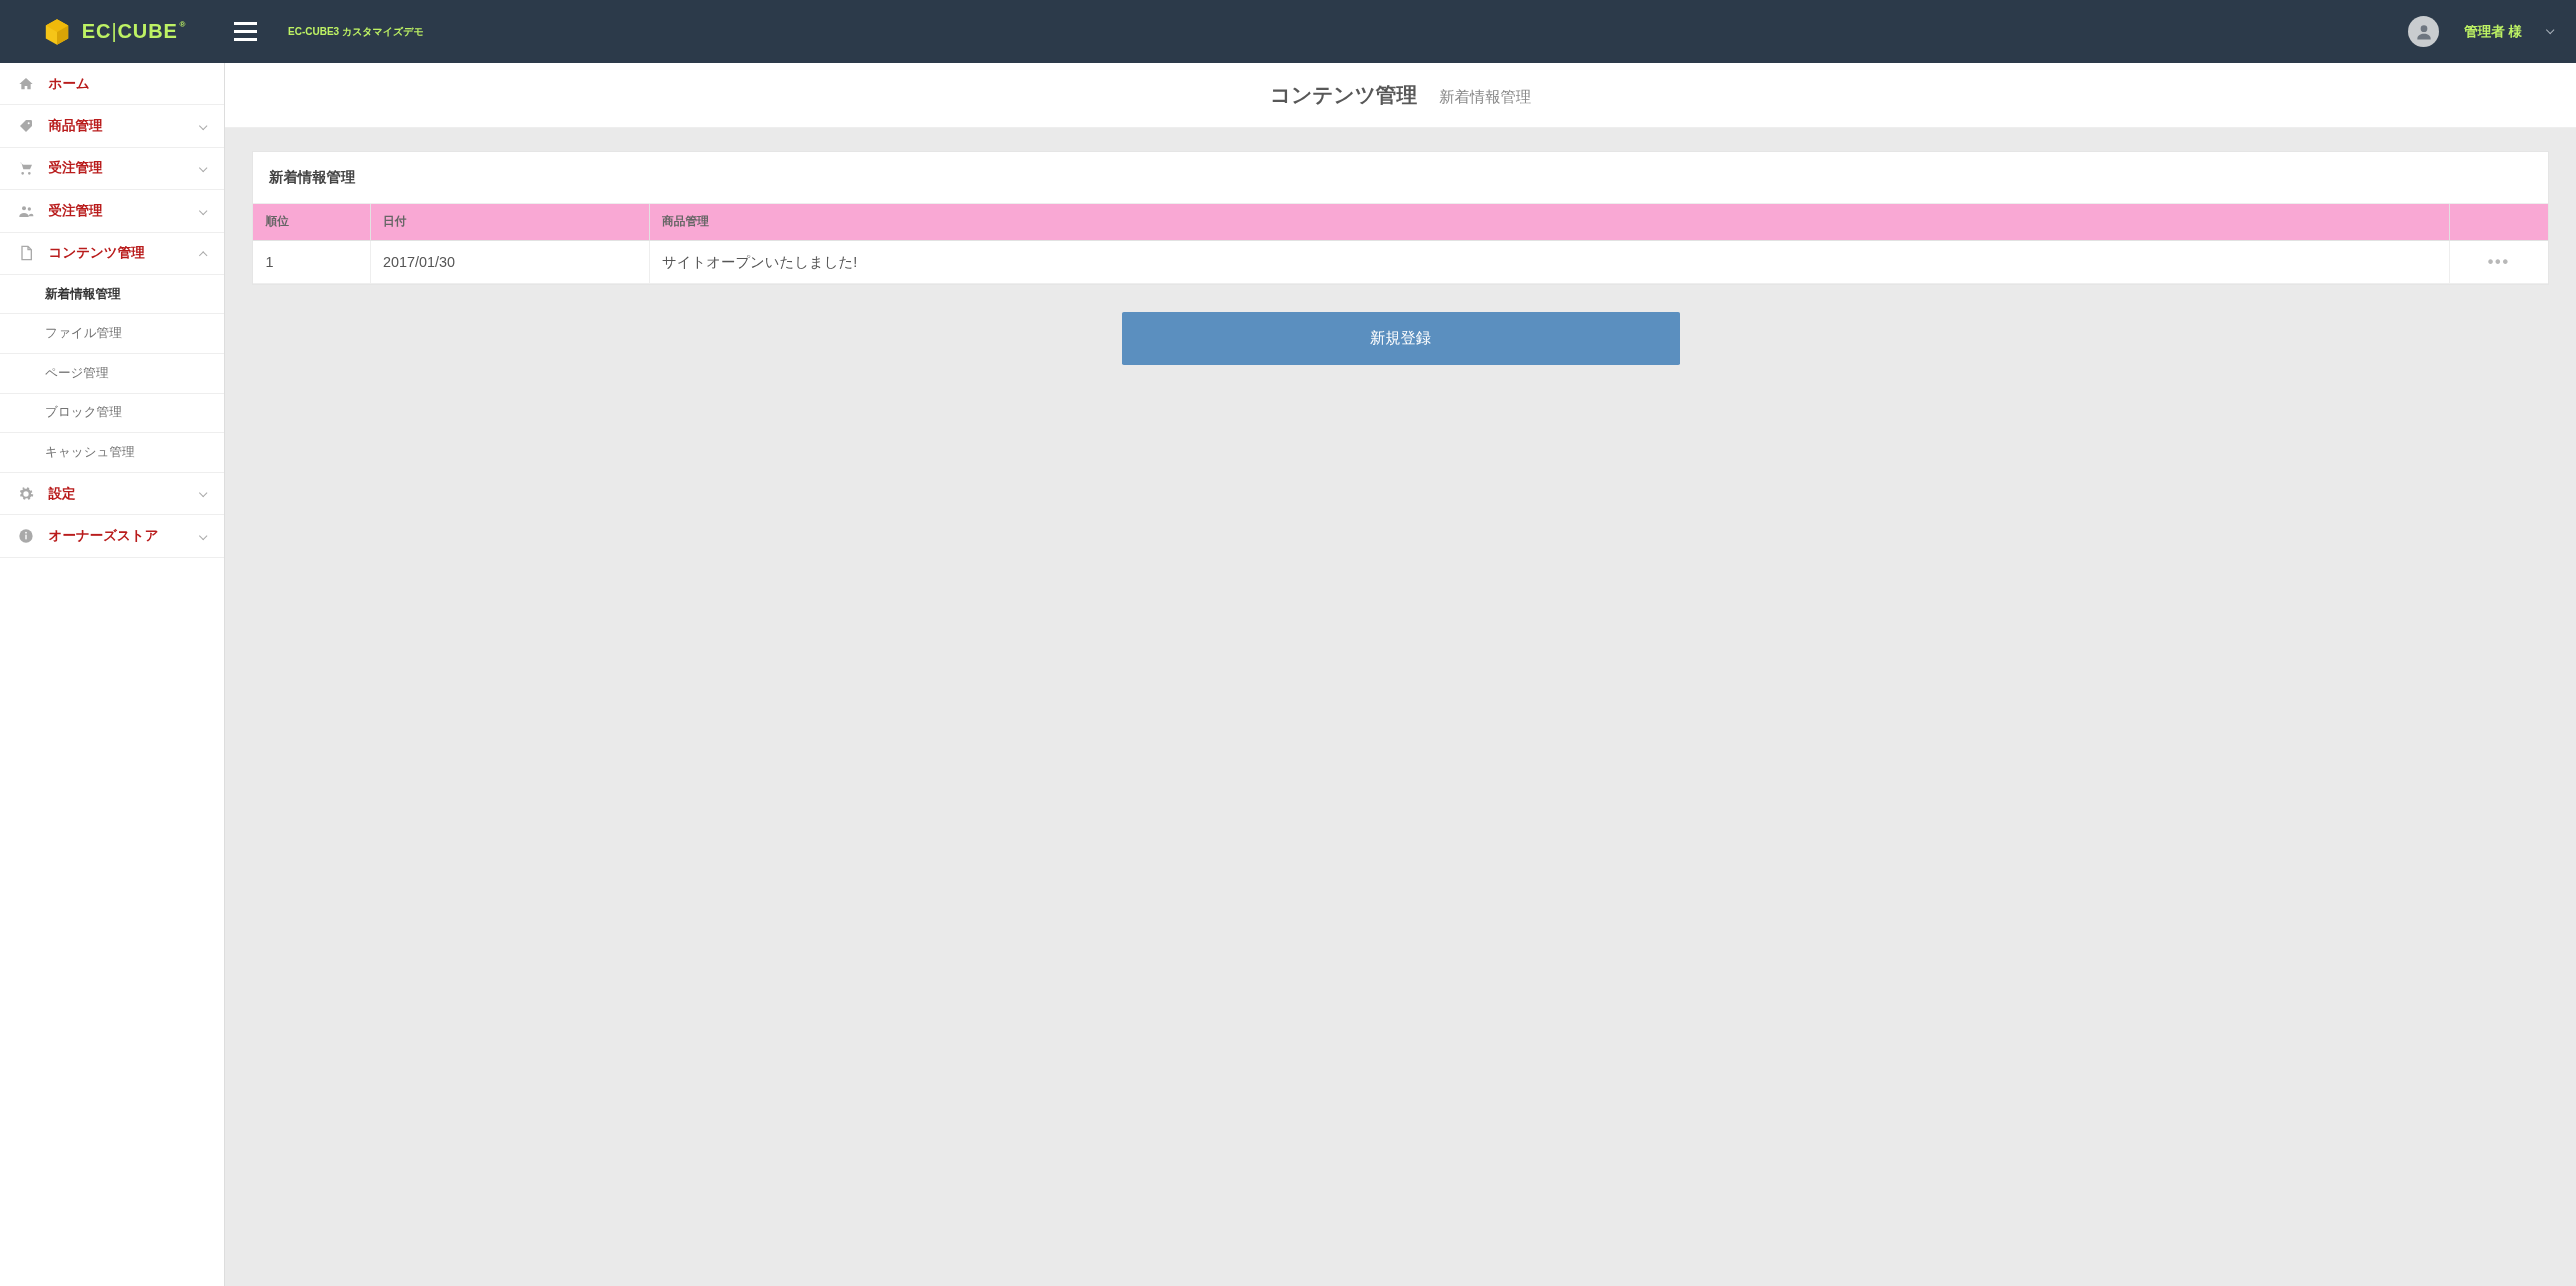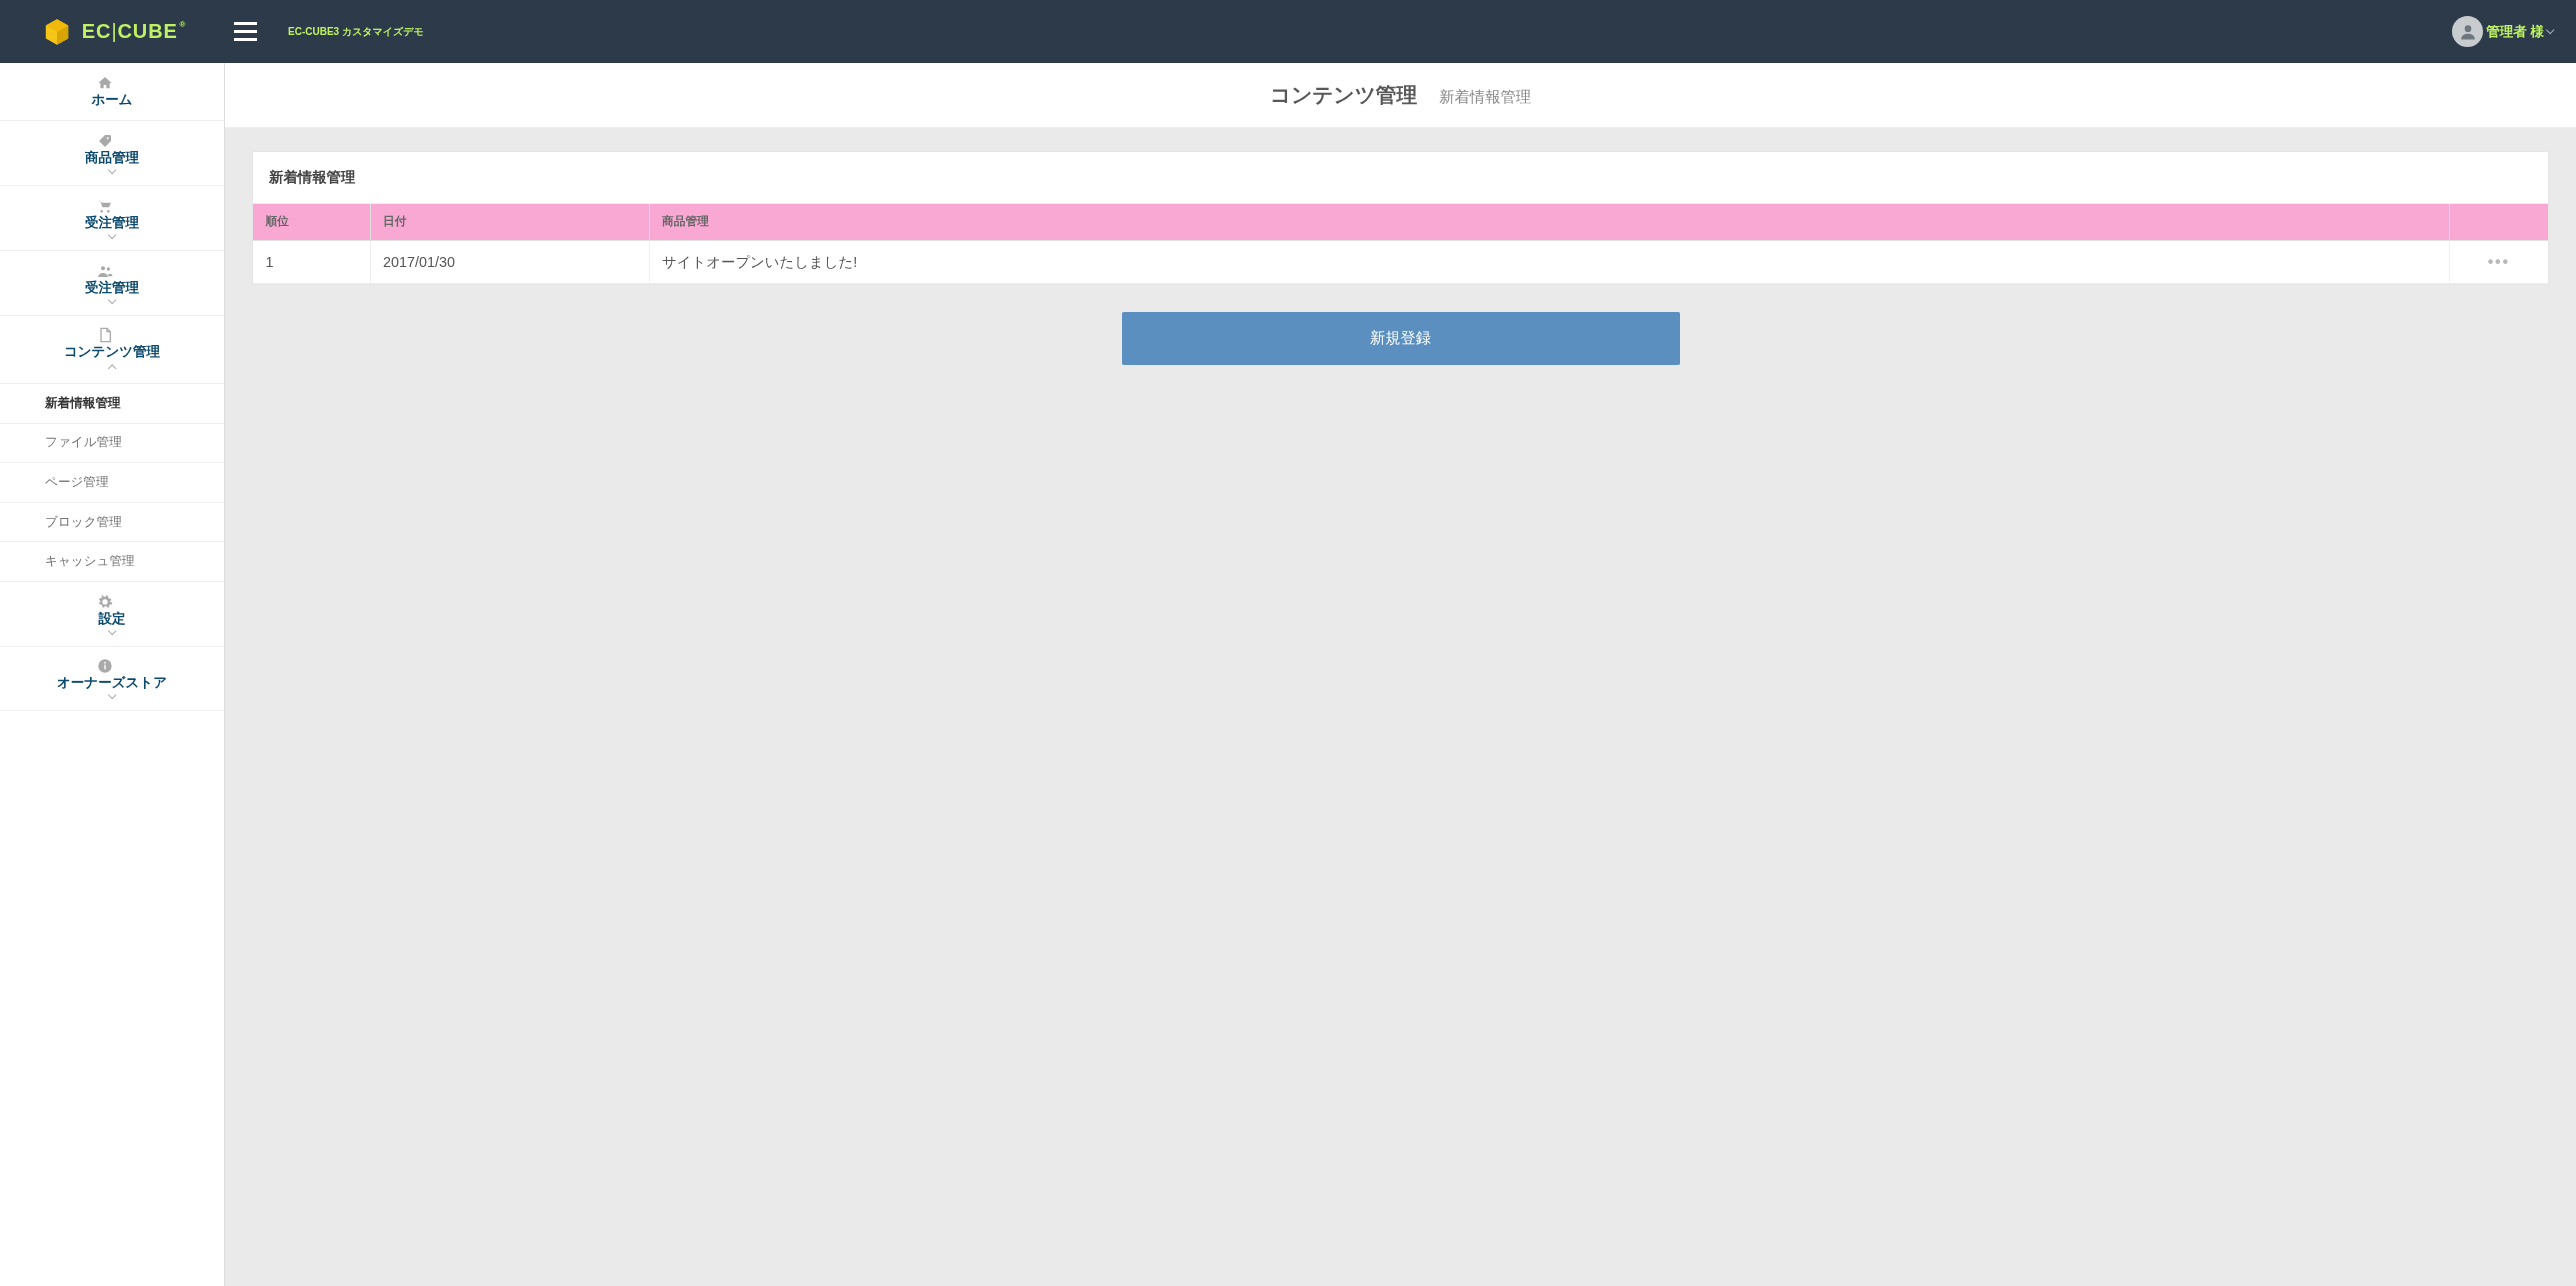--- a/index.html
+++ b/index.html
@@ -9,31 +9,31 @@
     .header { background: #2c3a4a; height: 63px; display: flex; align-items: center; color: #bef264; }
     .logo-area { width: 225px; display: flex; align-items: center; justify-content: center; height: 100%; }
     .logo-mark { width: 36px; height: 36px; margin-right: 7.2px; display: inline-flex; align-items: center; justify-content: center; }
     .logo-text { font-size: 20px; font-weight: 700; letter-spacing: 0.9px; white-space: nowrap; }
     .logo-reg { font-size: 8px; vertical-align: text-top; margin-left: 1.8px; }
     .hamburger { width: 36px; cursor: pointer; display: flex; flex-direction: column; gap: 5.4px; margin-left: 9px; margin-right: 18px; }
     .hamburger span { display: block; height: 2.7px; background: #fff; width: 23.4px; }
 
     .header-title { font-size: 10px; font-weight: 700; }
     .header-spacer { flex: 1; }
-    .user-area { display: flex; align-items: center; gap: 3px; margin-right: 22.5px; cursor: pointer; }
+    .user-area { display: flex; align-items: center; gap: 25px; margin-right: 22.5px; cursor: pointer; }
     .avatar { width: 31px; height: 31px; border-radius: 50%; background: #c9cccf; display: flex; align-items: center; justify-content: center; }
     .user-name { font-size: 13.5px; font-weight: 600; }
     .chevron-down { border: solid #aab2bb; border-width: 0 1.8px 1.8px 0; display: inline-block; padding: 2.7px; transform: rotate(45deg); margin-top: -1.8px; }
 
     
     .layout { display: flex; min-height: calc(100vh - 63px); }
 
     
     .sidebar { width: 225px; background: #fff; border-right: 0.9px solid #ddd; }
-    .nav-item { display: flex; align-items: center; padding: 11.7px 18px 11.7px 18px; font-size: 13.5px; color: #0c4a6e; border-bottom: 0.9px solid #eee; cursor: pointer; font-weight: 600; flex-direction: column; }
+    .nav-item { display: flex; align-items: center; padding: 11.7px 18px 11.7px 18px; font-size: 13.5px; color: #b91c1c; border-bottom: 0.9px solid #eee; cursor: pointer; font-weight: 600; }
     .nav-icon { width: 21.6px; color: #a9a9a9; display: inline-flex; align-items: center; justify-content: flex-start; margin-right: 9px; font-size: 16px; }
     .nav-label { flex: 1; }
     .nav-chevron { border: solid #a9a9a9; border-width: 0 1.8px 1.8px 0; display: inline-block; padding: 2.7px; transform: rotate(45deg); }
     .nav-chevron.up { transform: rotate(-135deg); margin-top: 3.6px; }
 
     .subnav { background: #fff; }
     .subnav-item { padding: 10.8px 18px 10.8px 45px; font-size: 12.6px; color: #737373; border-bottom: 0.9px solid #eee; cursor: pointer; }
     .subnav-item:hover, .subnav-item.active { color: #333; }
     .subnav-item.active { font-weight: 600; }
 

